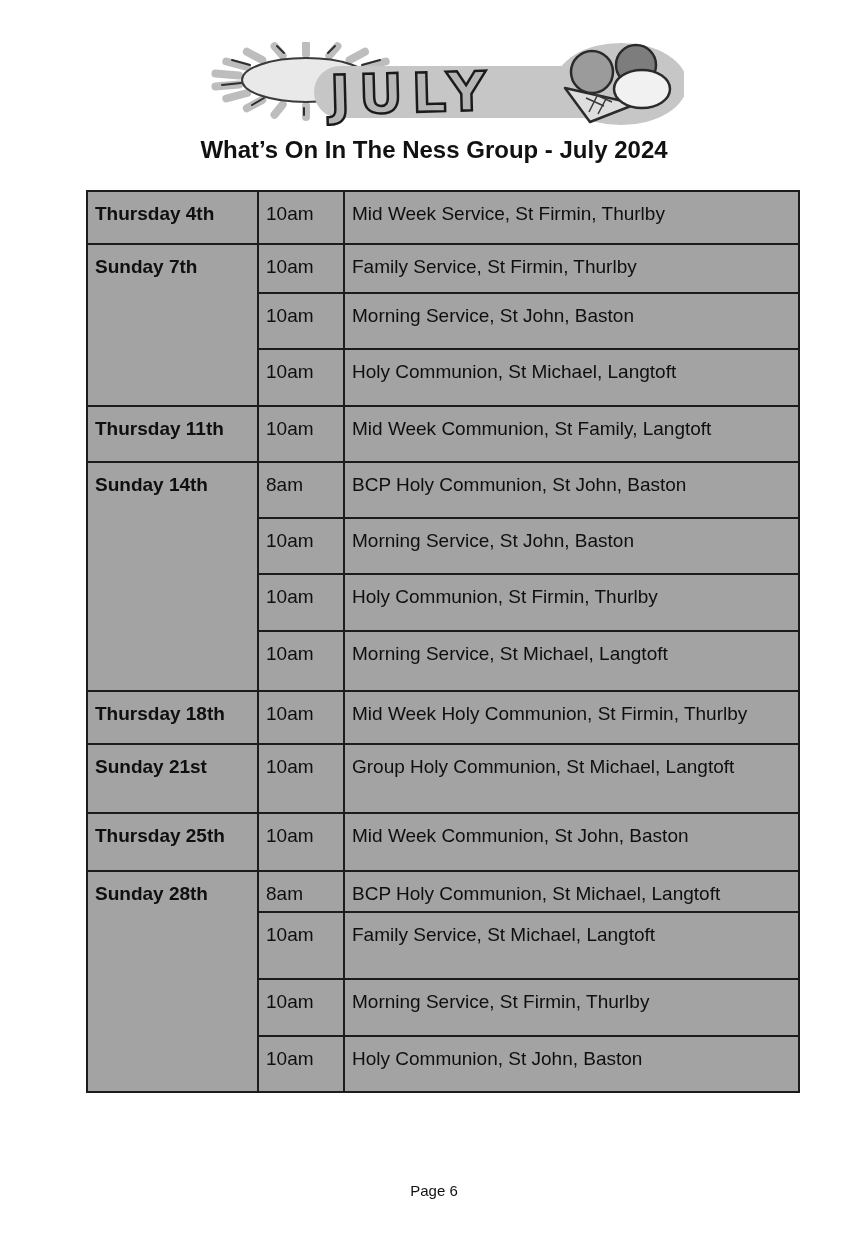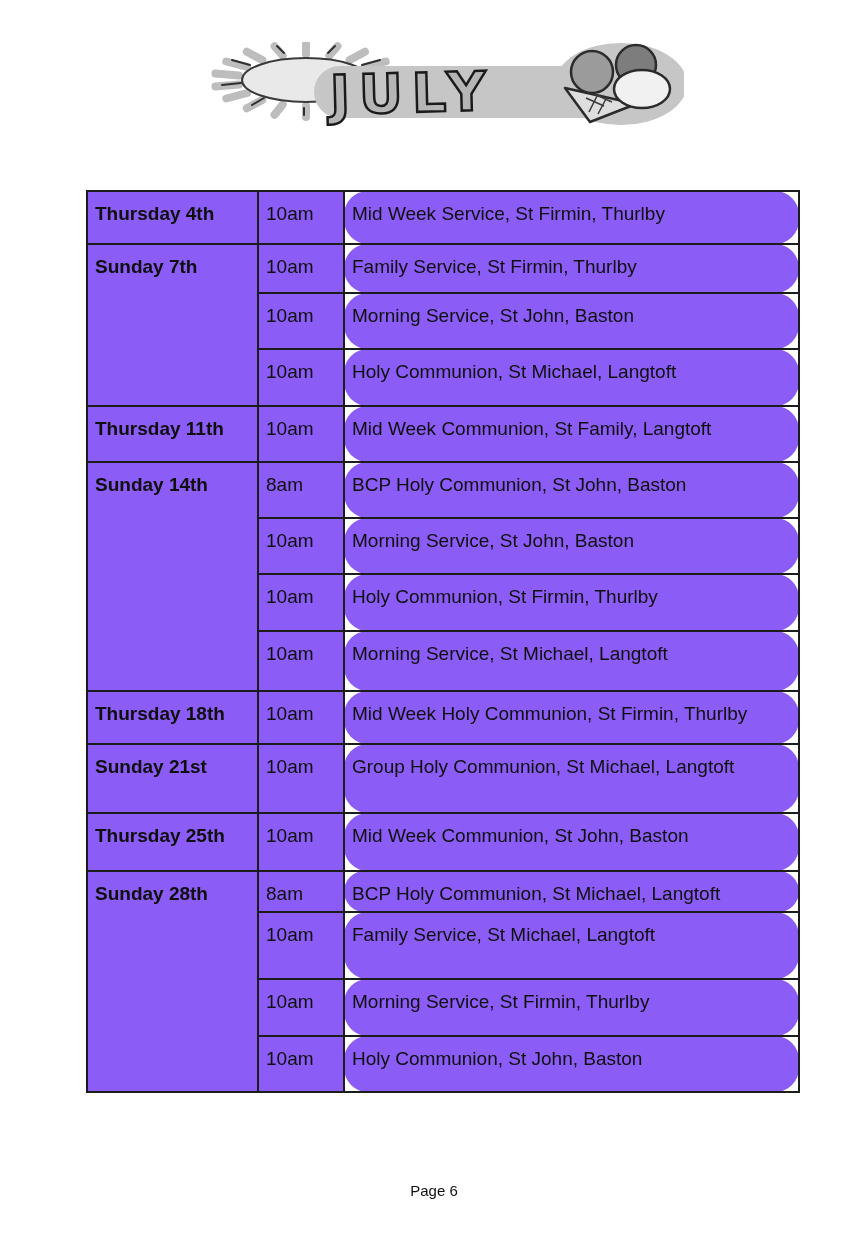--- a/index.html
+++ b/index.html
@@ -37,30 +37,30 @@
     width: 712px;
     border-collapse: collapse;
     table-layout: fixed;
   }
   table.schedule td {
     border: 2px solid #1c1c1c;
     vertical-align: top;
     font-size: 19px;
     line-height: 1.15;
     padding: 11px 6px 0 7px;
-    background: #8b5cf6;
+    background: #a3a3a3;
     overflow: hidden;
   }
   td.date-cell {
     font-weight: 700;
     font-size: 20px;
     padding-left: 6px;
   }
   td.time-cell { padding-left: 6px; }
-  td.service-cell { padding-left: 7px; border-radius: 24px; }
+  td.service-cell { padding-left: 7px; }
   .page-number {
     position: absolute;
     top: 1182px;
     left: 0;
     width: 100%;
     text-align: center;
     font-size: 15px;
     color: #111111;
   }
 </style>
@@ -116,20 +116,21 @@
         </g>
         <circle cx="408" cy="30" r="21" fill="#9b9b9b" stroke="#2b2b2b" stroke-width="2.5"></circle>
         <circle cx="452" cy="23" r="20" fill="#7d7d7d" stroke="#2b2b2b" stroke-width="2.5"></circle>
         <ellipse cx="458" cy="47" rx="28" ry="19" fill="#f1f1f1" stroke="#2b2b2b" stroke-width="2.5"></ellipse>
       </g>
 
       <text x="146" y="68" font-family="DejaVu Sans, sans-serif" font-size="54" font-weight="bold" letter-spacing="9" fill="#b5b5b5" stroke="#1a1a1a" stroke-width="2.5" transform="rotate(-1.5 300 55)">JULY</text>
     </svg>
   </div>
 
+  <h1 class="page-title">What’s On In The Ness Group - July 2024</h1>
 
   <table class="schedule">
     <colgroup>
       <col style="width:171px">
       <col style="width:86px">
       <col style="width:455px">
     </colgroup>
     <tbody>
         <tr style="height: 53px;">
           <td class="date-cell" rowspan="1">Thursday 4th</td>

